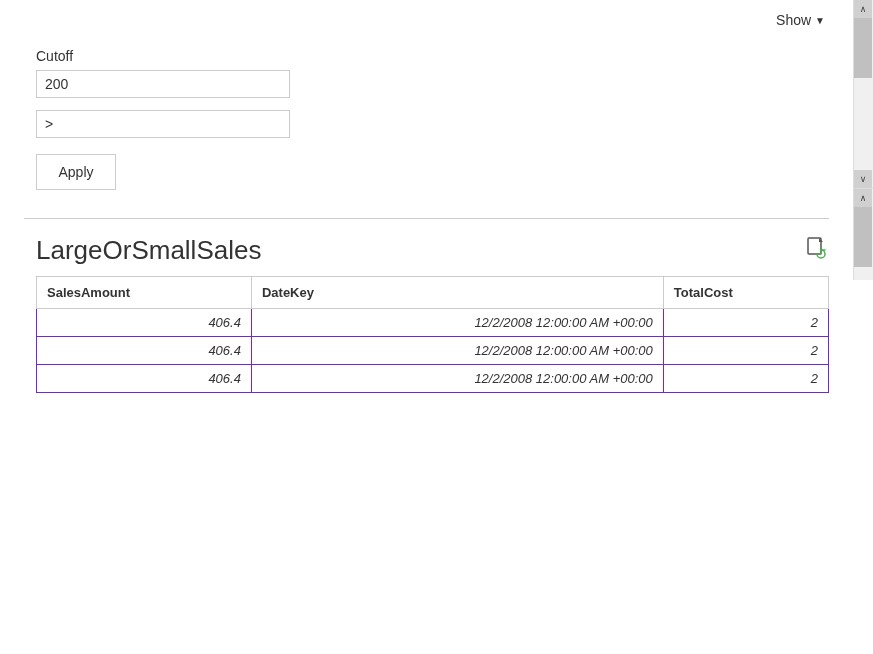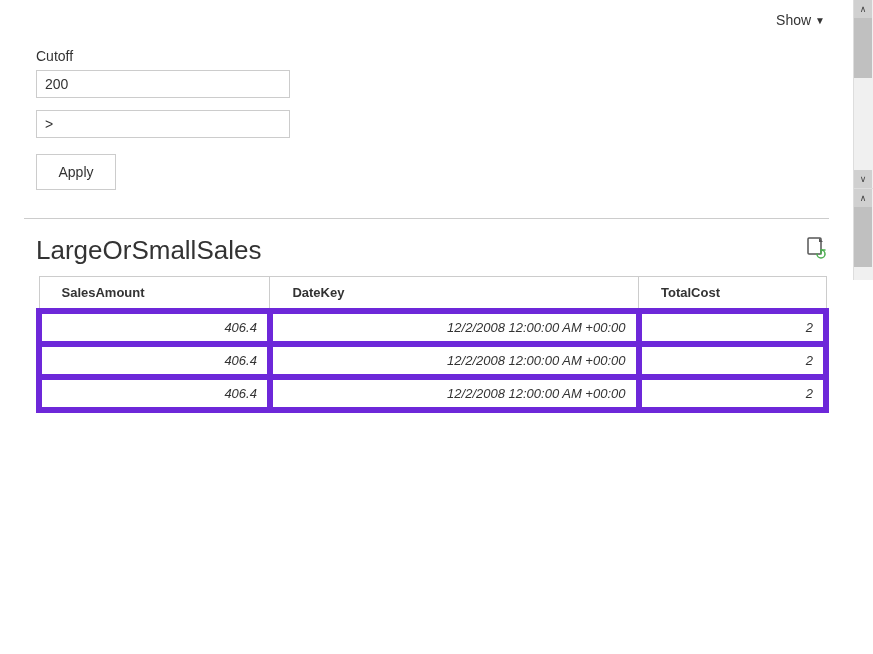--- a/index.html
+++ b/index.html
@@ -139,29 +139,29 @@
 
     .data-table {
       width: 100%;
       border-collapse: collapse;
       font-size: 13px;
     }
 
     .data-table th {
       background: #ffffff;
       border: 1px solid #ccc;
-      padding: 8px 22px;
+      padding: 8px 10px;
       text-align: left;
       font-weight: 600;
       color: #333;
       white-space: nowrap;
     }
 
     .data-table td {
-      border: 6px solid #6d28d9;
+      border: 1px solid #6d28d9;
       padding: 6px 10px;
       color: #333;
       font-style: italic;
     }
 
     .data-table td.num {
       text-align: right;
     }
 
     .results-row {

